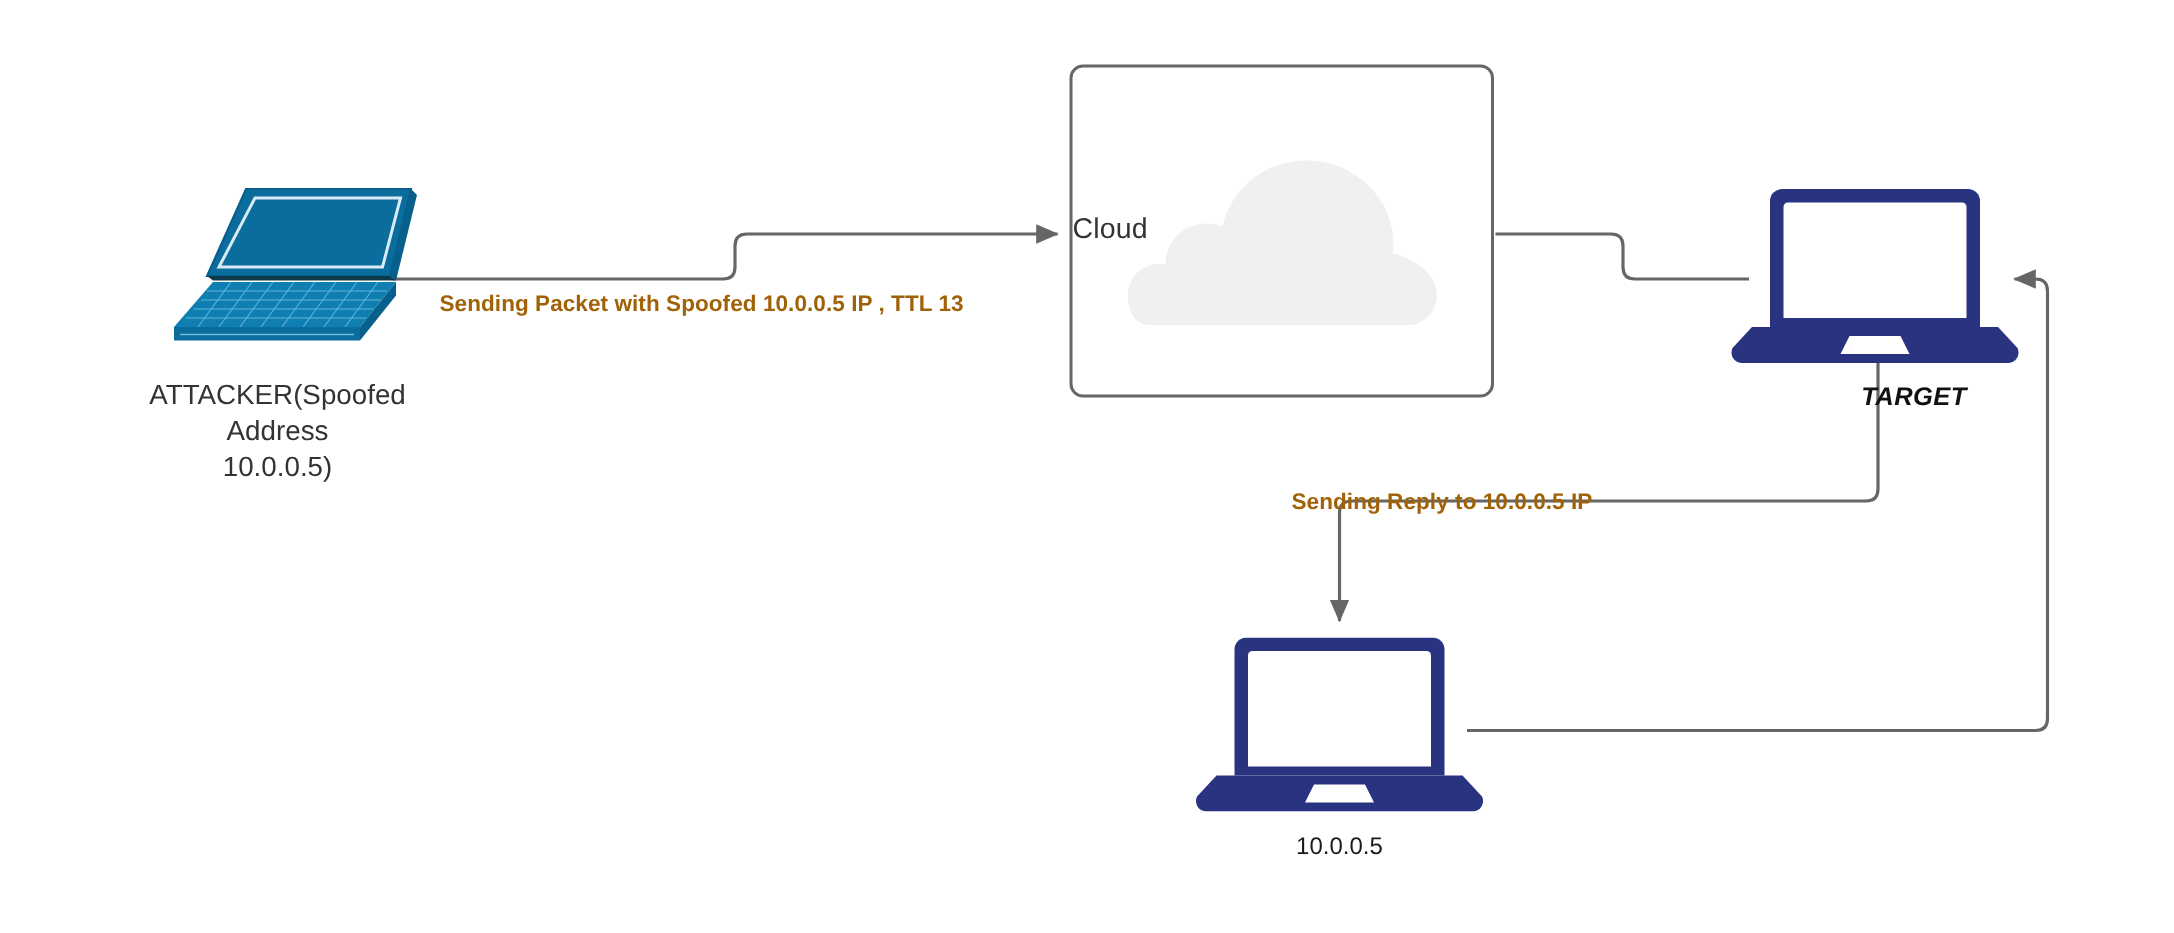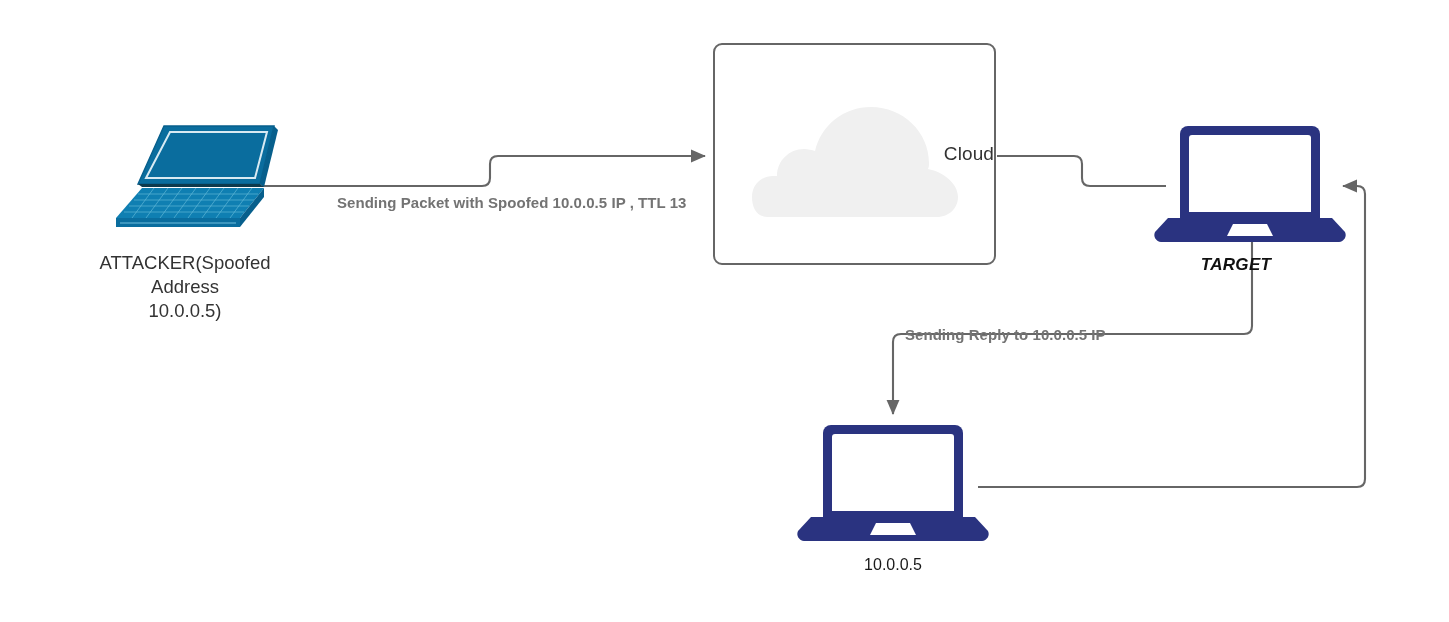--- a/index.html
+++ b/index.html
@@ -56,21 +56,21 @@
     transform: translate(-50%, -50%);
     width: 206px;
     height: 126px;
   }
   .cloud-label {
     position: absolute;
     left: 0;
     top: 50%;
     width: 100%;
     transform: translateY(-52%);
-    text-align: right;
+    text-align: left;
     font-size: 19px;
     color: #333333;
     letter-spacing: 0.1px;
   }
 
   
   .flat-laptop { position: absolute; }
 
   
   .caption {
@@ -83,21 +83,21 @@
   }
   .caption.attacker {
     left: 35px;
     top: 251px;
     width: 300px;
     color: #333333;
     font-size: 18.5px;
     line-height: 24px;
   }
   .caption.target {
-    left: 1136px;
+    left: 1176px;
     top: 253px;
     width: 200px;
     font-weight: bold;
     font-style: italic;
     font-size: 17px;
     color: #111111;
     letter-spacing: 0.3px;
   }
   .caption.victim {
     left: 793px;
@@ -105,24 +105,23 @@
     width: 200px;
     font-size: 16px;
     color: #1a1a1a;
   }
 
   
   .edge-label {
     position: absolute;
     font-weight: bold;
     font-size: 15px;
-    color: #737373;
+    color: #a16207;
     white-space: nowrap;
     letter-spacing: 0.05px;
-    margin-left: 44px;
   }
   .edge-label.l1 { left: 293px; top: 194px; }
   .edge-label.l2 { left: 861px; top: 326px; }
   .edge-label.l3 { left: 1060px; top: 477px; }
 </style>
 </head>
 <body>
 
 <div id="canvas">
 

